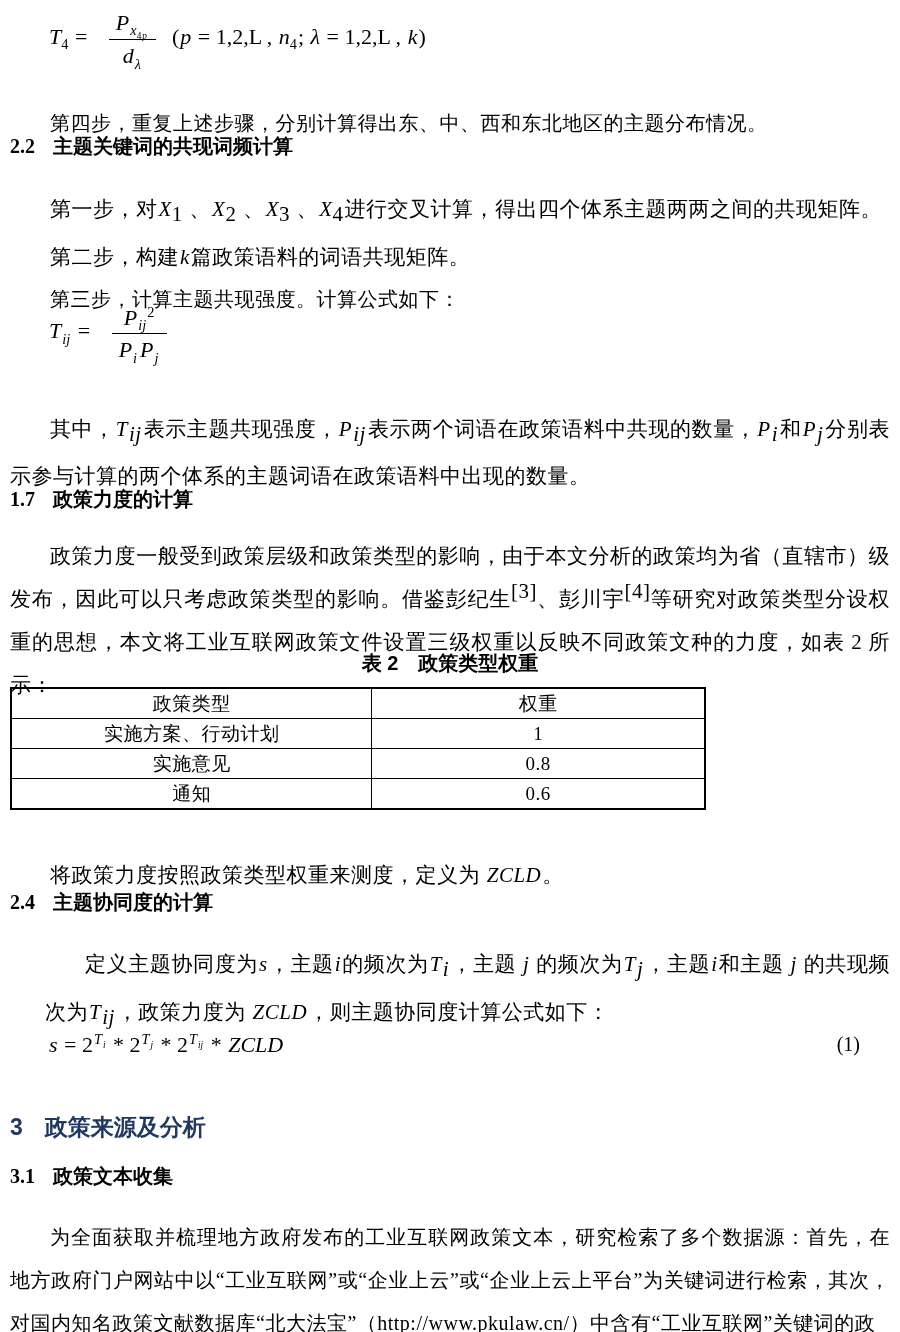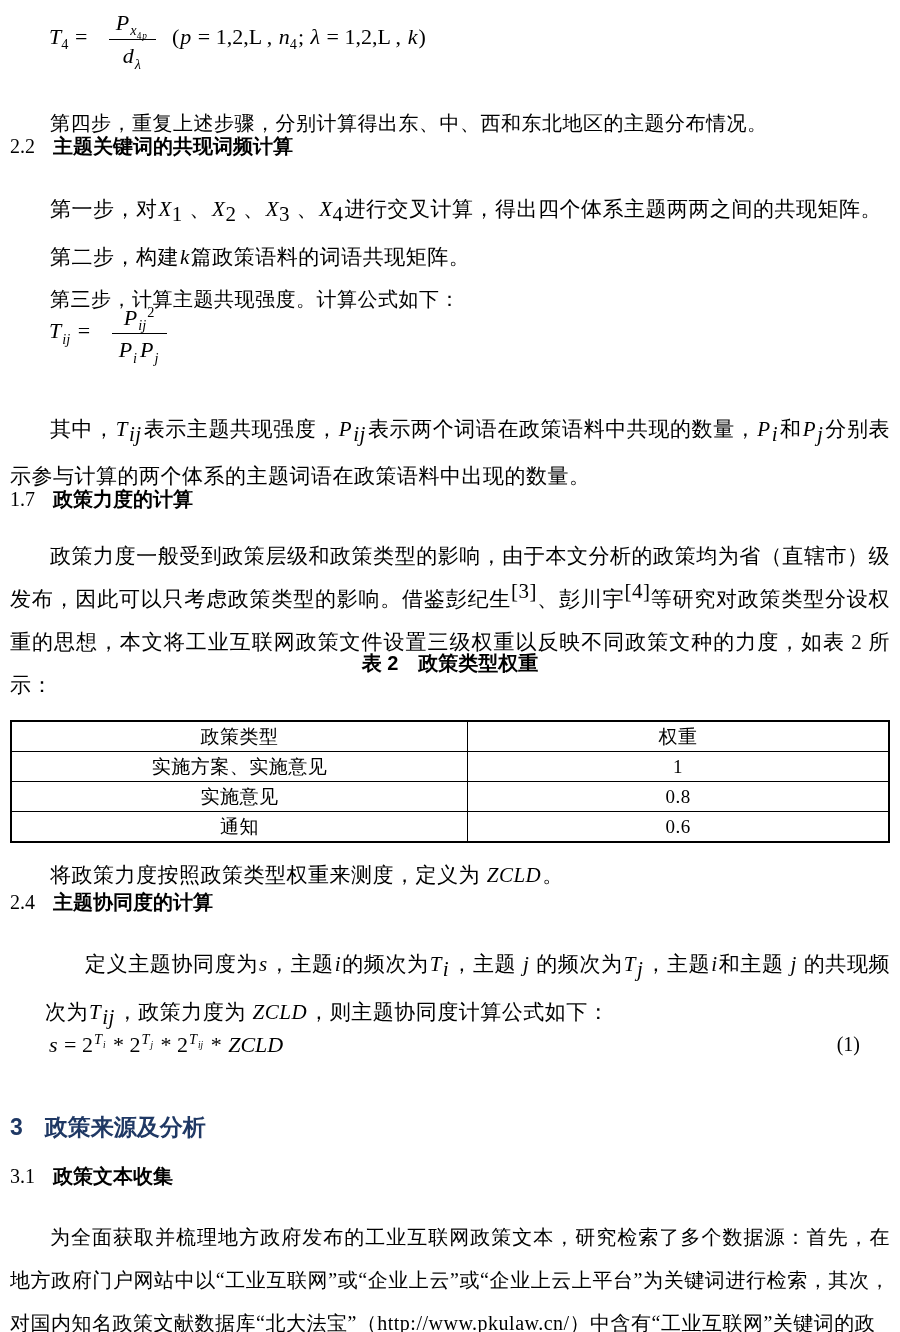--- a/index.html
+++ b/index.html
@@ -18,21 +18,21 @@
   }
   .lh43{line-height:43px;}
   .lh47{line-height:47px;}
   .lh48{line-height:48px;margin-left:35px;}
 
   
   .h2{
     font-family:"Liberation Sans","DejaVu Sans",sans-serif;
     font-weight:bold;font-size:20px;line-height:26px;
   }
-  .h2 .num{font-family:"Liberation Serif",serif;font-weight:normal;margin-right:18px;}
+  .h2 .num{font-family:"Liberation Serif",serif;font-weight:bold;margin-right:18px;}
   .h1-blue{
     font-family:"Liberation Sans","DejaVu Sans",sans-serif;
     font-weight:bold;font-size:23px;line-height:30px;color:var(--accent,#1F3864);
   }
   .h1-blue .num{margin-right:22px;}
 
   
   .formula{font-size:22px;line-height:1.15;}
   .mvar{font-style:italic;font-family:"Liberation Serif","DejaVu Serif",serif;padding:0 1px;}
   .mtxt{font-style:normal;font-family:"Liberation Serif","DejaVu Serif",serif;}
@@ -84,34 +84,34 @@
   <p class="block para lh47" style="top:386px;"><span class="mtxt">其中，</span><span class="mvar">T<sub><span class="mvar">ij</span></sub></span><span class="mtxt">表示主题共现强度，</span><span class="mvar">P<sub><span class="mvar">ij</span></sub></span><span class="mtxt">表示两个词语在政策语料中共现的数量，</span><span class="mvar">P<sub><span class="mvar">i</span></sub></span><span class="mtxt">和</span><span class="mvar">P<sub><span class="mvar">j</span></sub></span><span class="mtxt">分别表示参与计算的两个体系的主题词语在政策语料中出现的数量。</span></p>
 
   <div class="block h2" style="top:486px;">
     <span class="num">1.7</span><span>政策力度的计算</span>
   </div>
 
   <p class="block para lh43" style="top:515px;"><span class="mtxt">政策力度一般受到政策层级和政策类型的影响，由于本文分析的政策均为省（直辖市）级发布，因此可以只考虑政策类型的影响。借鉴彭纪生</span><span class="mtxt"><sup><span class="mtxt">[3]</span></sup></span><span class="mtxt">、彭川宇</span><span class="mtxt"><sup><span class="mtxt">[4]</span></sup></span><span class="mtxt">等研究对政策类型分设权重的思想，本文将工业互联网政策文件设置三级权重以反映不同政策文种的力度，如表 2 所示：</span></p>
 
   <div class="block caption" style="top:650px;">表 2　政策类型权重</div>
 
-  <table class="block policy" style="top:720px;width:880px;">
+  <table class="block policy" style="top:687px;width:696px;">
     <colgroup>
         <col class="c1">
         <col>
       </colgroup>
     <thead>
       <tr>
         <th>政策类型</th>
         <th>权重</th>
       </tr>
     </thead>
     <tbody>
       <tr>
-        <td>实施方案、实施意见</td>
+        <td>实施方案、行动计划</td>
         <td>1</td>
       </tr>
       <tr>
         <td>实施意见</td>
         <td>0.8</td>
       </tr>
       <tr>
         <td>通知</td>
         <td>0.6</td>
       </tr>

